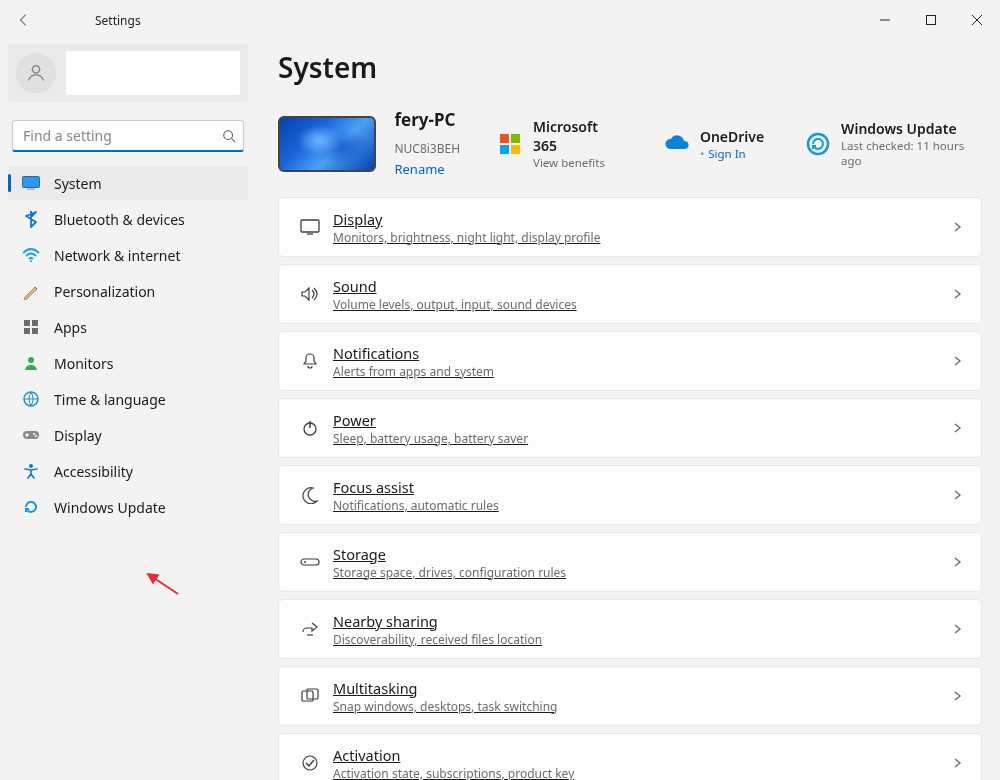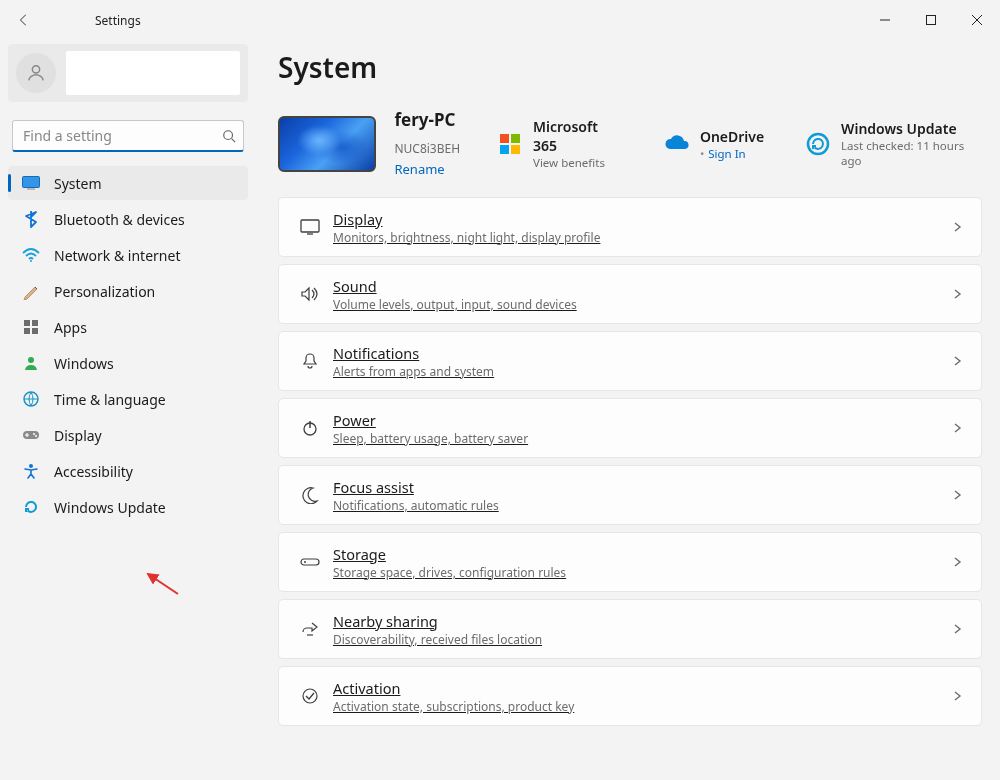--- a/index.html
+++ b/index.html
@@ -155,21 +155,21 @@
           </span>
         <span>Apps</span>
       </div>
       <div class="nav-item">
         <span class="nicon">
             <svg width="16" height="16" viewBox="0 0 16 16">
               <circle cx="8" cy="5" r="3" fill="#2fae4f"></circle>
               <path d="M2 15 q1-5 6-5 t6 5 z" fill="#2fae4f"></path>
             </svg>
           </span>
-        <span>Windows</span>
+        <span>Monitors</span>
       </div>
       <div class="nav-item">
         <span class="nicon">
             <svg width="16" height="16" viewBox="0 0 16 16">
               <circle cx="8" cy="8" r="7" fill="none" stroke="#1a94c4" stroke-width="1.5"></circle>
               <path d="M1 8 h14 M8 1 q4 7 0 14 M8 1 q-4 7 0 14" fill="none" stroke="#1a94c4" stroke-width="1"></path>
             </svg>
           </span>
         <span>Time &amp; language</span>
       </div>
@@ -382,20 +382,37 @@
             <div class="l2">Discoverability, received files location</div>
           </div>
           <span class="chev">
             <svg width="12" height="12" viewBox="0 0 12 12">
               <path d="M4 2 l5 4 -5 4" fill="none" stroke="currentColor" stroke-width="1.4"></path>
             </svg>
           </span>
         </div>
         <div class="card">
           <span class="cicon">
+            <svg width="18" height="16" viewBox="0 0 18 16">
+              <rect x="1" y="3" width="11" height="10" rx="1" fill="none" stroke="currentColor" stroke-width="1.2"></rect>
+              <rect x="6" y="1" width="11" height="10" rx="1" fill="none" stroke="currentColor" stroke-width="1.2"></rect>
+            </svg>
+          </span>
+          <div class="ctext">
+            <div class="l1">Multitasking</div>
+            <div class="l2">Snap windows, desktops, task switching</div>
+          </div>
+          <span class="chev">
+            <svg width="12" height="12" viewBox="0 0 12 12">
+              <path d="M4 2 l5 4 -5 4" fill="none" stroke="currentColor" stroke-width="1.4"></path>
+            </svg>
+          </span>
+        </div>
+        <div class="card">
+          <span class="cicon">
             <svg width="18" height="18" viewBox="0 0 18 18">
               <circle cx="9" cy="9" r="7" fill="none" stroke="currentColor" stroke-width="1.2"></circle>
               <path d="M5 9 l3 3 5-6" fill="none" stroke="currentColor" stroke-width="1.4"></path>
             </svg>
           </span>
           <div class="ctext">
             <div class="l1">Activation</div>
             <div class="l2">Activation state, subscriptions, product key</div>
           </div>
           <span class="chev">

